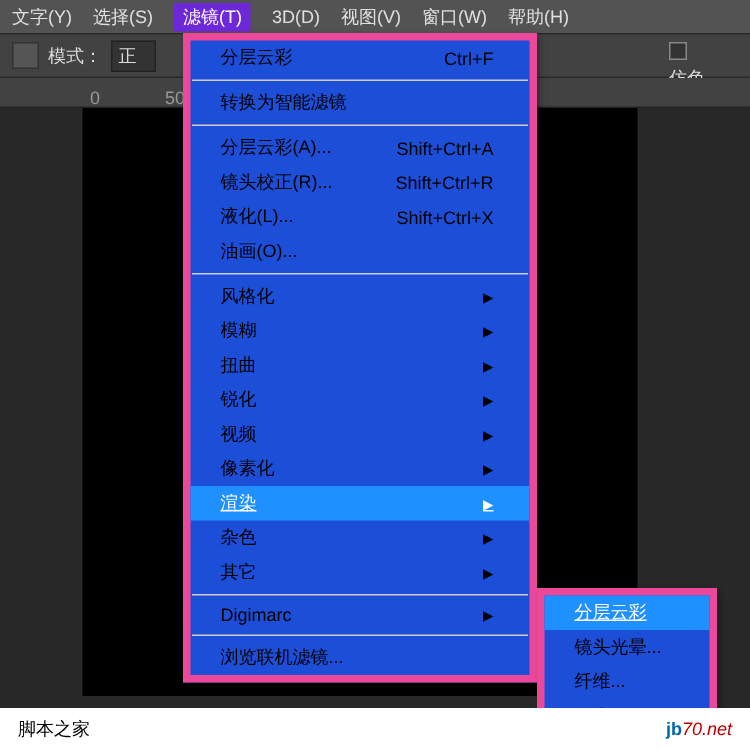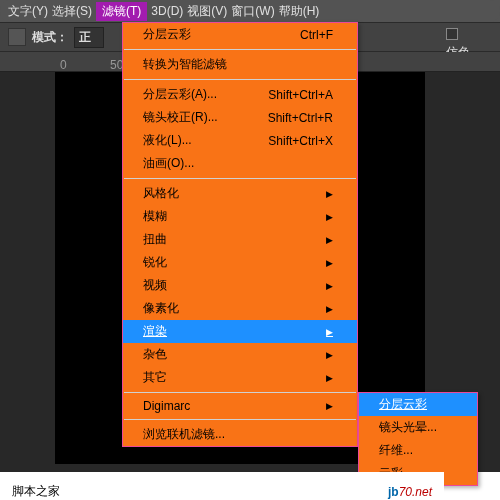--- a/index.html
+++ b/index.html
@@ -1,37 +1,37 @@
 <!DOCTYPE html>
 <html><head>
 <meta charset="utf-8">
 <style>
 * { margin:0; padding:0; box-sizing:border-box; font-family:"Microsoft YaHei","SimSun",sans-serif; font-size:12px; }
 body { background:#fff; width:500px; height:500px; overflow:hidden; }
 .app { position:relative; background:#535353; width:500px; height:472px; }
-.menubar { display:flex; background:#535353; color:#e0e0e0; padding:2px 8px; gap:4px; height:22px; align-items:center;border-radius:10px; }
+.menubar { display:flex; background:#535353; color:#e0e0e0; padding:2px 8px; gap:14px; height:22px; align-items:center;border-radius:10px; }
 .menubar span { cursor:default; }
-.menubar .active { background:#a21caf; color:#fff; padding:1px 6px; }
-.toolbar { display:flex; align-items:center; background:#424242; color:#ddd; padding:6px 8px; gap:6px; height:30px; border-top:1px solid #2a2a2a; border-bottom:1px solid #2a2a2a;font-weight:bold; }
+.menubar .active { background:#6d28d9; color:#fff; padding:1px 6px; }
+.toolbar { display:flex; align-items:center; background:#424242; color:#ddd; padding:6px 8px; gap:6px; height:30px; border-top:1px solid #2a2a2a; border-bottom:1px solid #2a2a2a; }
 .tool-icon { width:18px; height:18px; background:#555; border:1px solid #333; display:inline-block; }
 .mode-input { background:#333; border:1px solid #222; color:#ddd; padding:1px 4px; width:30px; }
 .ruler { background:#424242; height:20px; border-bottom:1px solid #222; position:relative; color:#999; font-size:9px; }
 .ruler .num { position:absolute; top:6px; }
 .canvas { background:#282828; position:relative; height:400px; }
 .dark-doc { position:absolute; left:55px; top:0; width:370px; height:392px; background:#000; }
-.menu { position:absolute; background:#f97316; border:1px solid #ec4899; box-shadow:2px 2px 4px rgba(0,0,0,.3); }
+.menu { position:absolute; background:#1d4ed8; border:5px solid #ec4899; box-shadow:2px 2px 4px rgba(0,0,0,.3); }
 .menu .item { display:flex; justify-content:space-between; align-items:center; padding:3px 24px 3px 20px; color:#000; white-space:nowrap; min-height:20px; }
 .menu .item.hl { background:#1e90ff; color:#fff;text-decoration:underline; }
 .menu .sep { height:1px; background:#d0d0d0; margin:3px 1px; }
 .menu .arrow { font-size:9px; margin-left:18px; }
 .main-menu { left:122px; top:22px; width:236px; }
 .sub-menu { left:358px; top:392px; width:120px; }
 .right-opt { position:absolute; right:6px; top:28px; color:#ddd; display:flex; align-items:flex-start; gap:4px;flex-direction:column; }
 .checkbox { width:12px; height:12px; border:1px solid #888; background:#333; display:inline-block; }
-.footer { position:absolute; bottom:0; left:0; width:444px; height:28px; background:#fff; display:flex; align-items:flex-end; justify-content:space-between; padding:0 12px; }
+.footer { position:absolute; bottom:0; left:0; width:500px; height:28px; background:#fff; display:flex; align-items:center; justify-content:space-between; padding:0 12px; }
 .footer .logo { font-family:Georgia,serif; font-size:16px; color:#b00; font-style:italic; }
 .footer .logo b { color:#06a; font-style:normal; }
 </style>
 </head>
 <body>
 
 <div class="app">
 
   <div class="menubar">
     <span>文字(Y)</span>

